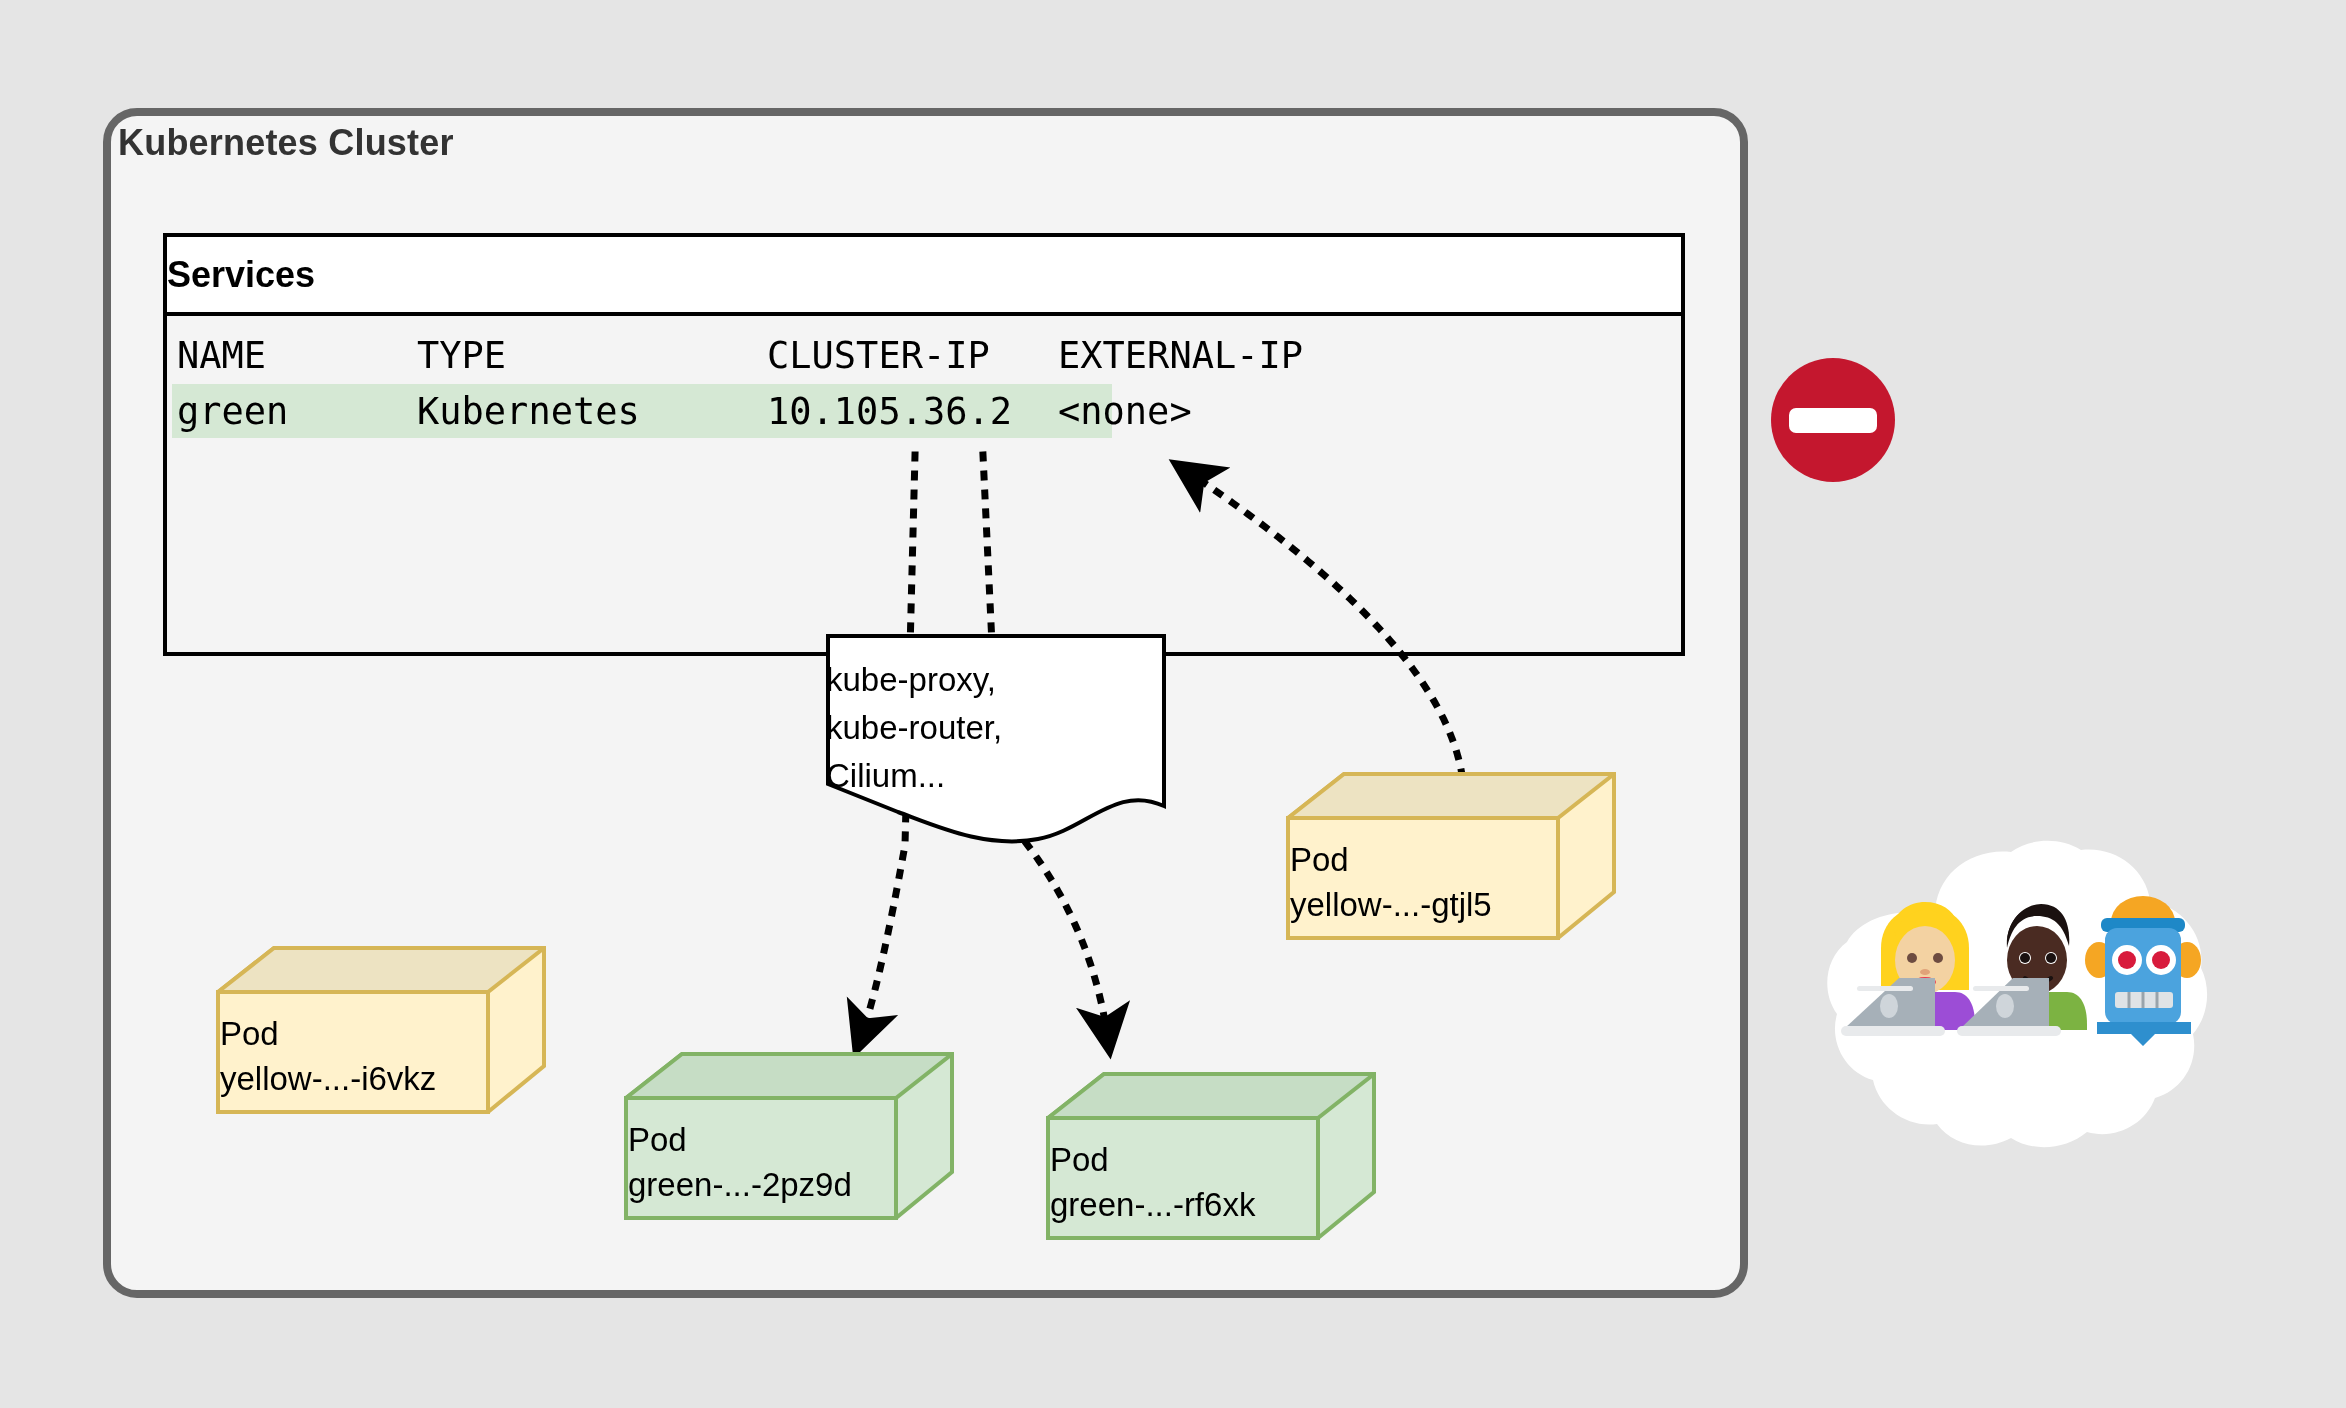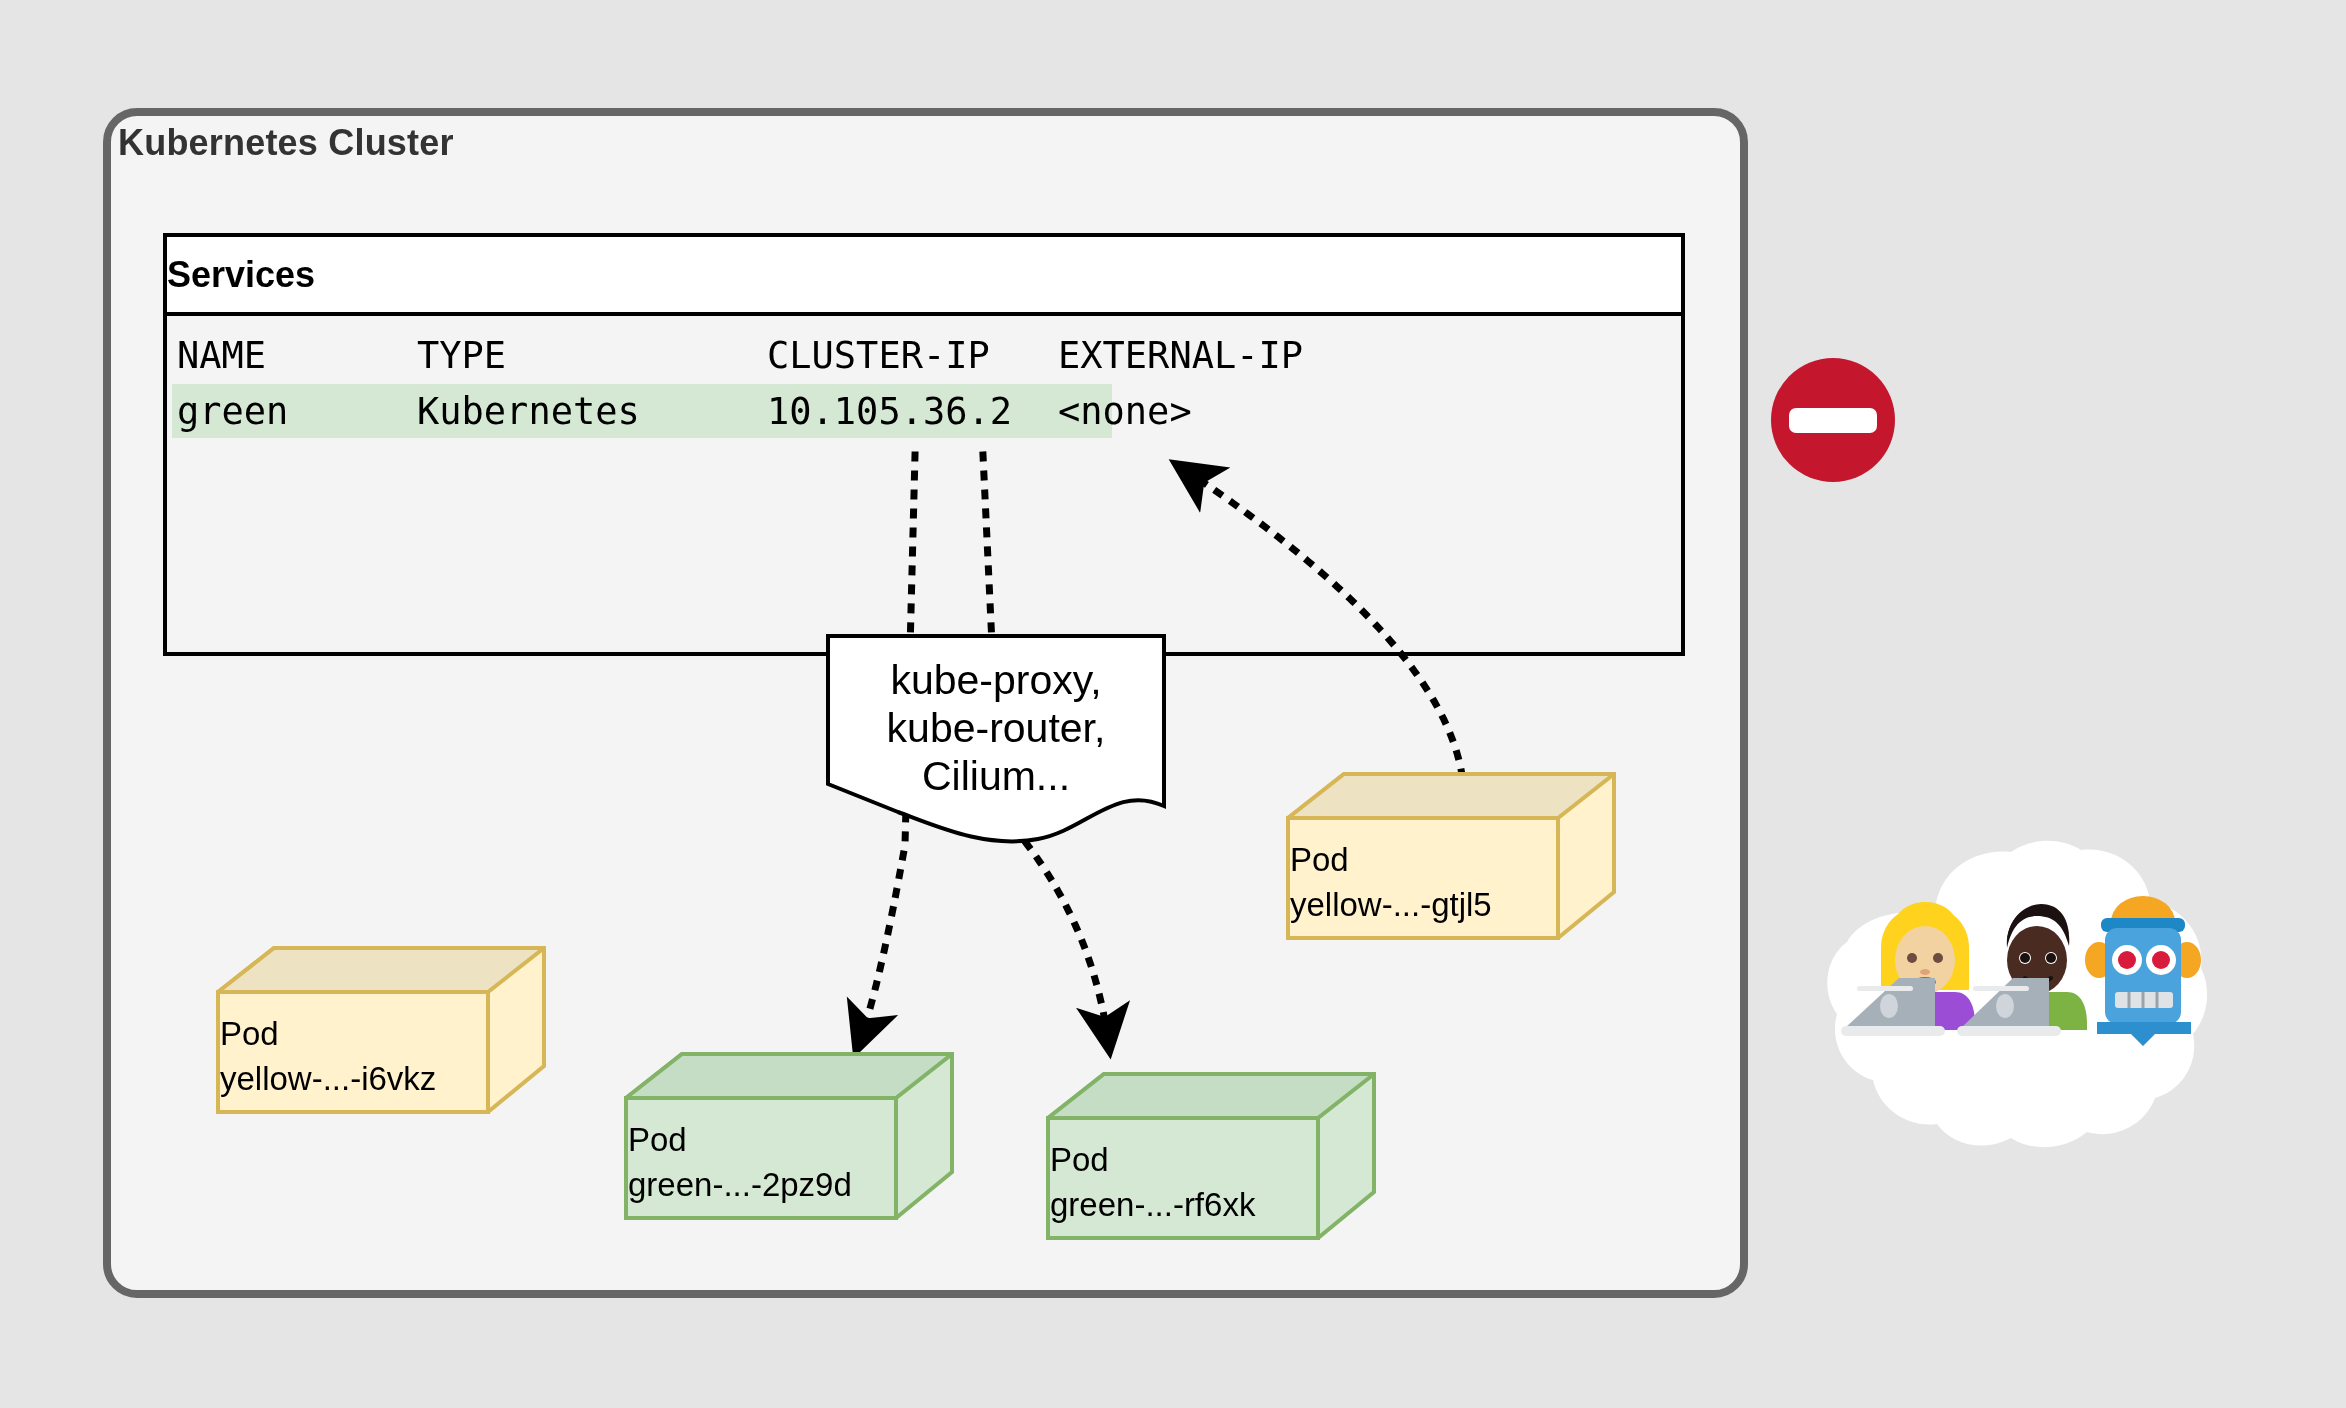--- a/index.html
+++ b/index.html
@@ -118,22 +118,21 @@
     top: 634px;
     width: 340px;
     height: 215px;
   }
   .callout svg { display: block; }
   .callout-text {
     position: absolute;
     left: 0;
     top: 22px;
     width: 340px;
-    text-align: center;
-    font-size: 41px;
+    font-size: 33px;
     line-height: 48px;
     color: #000000;
   }
 
   
   .pod { position: absolute; }
   .pod svg { display: block; position: absolute; left: 0; top: 0; }
   .pod-label {
     position: absolute;
     font-size: 33px;

